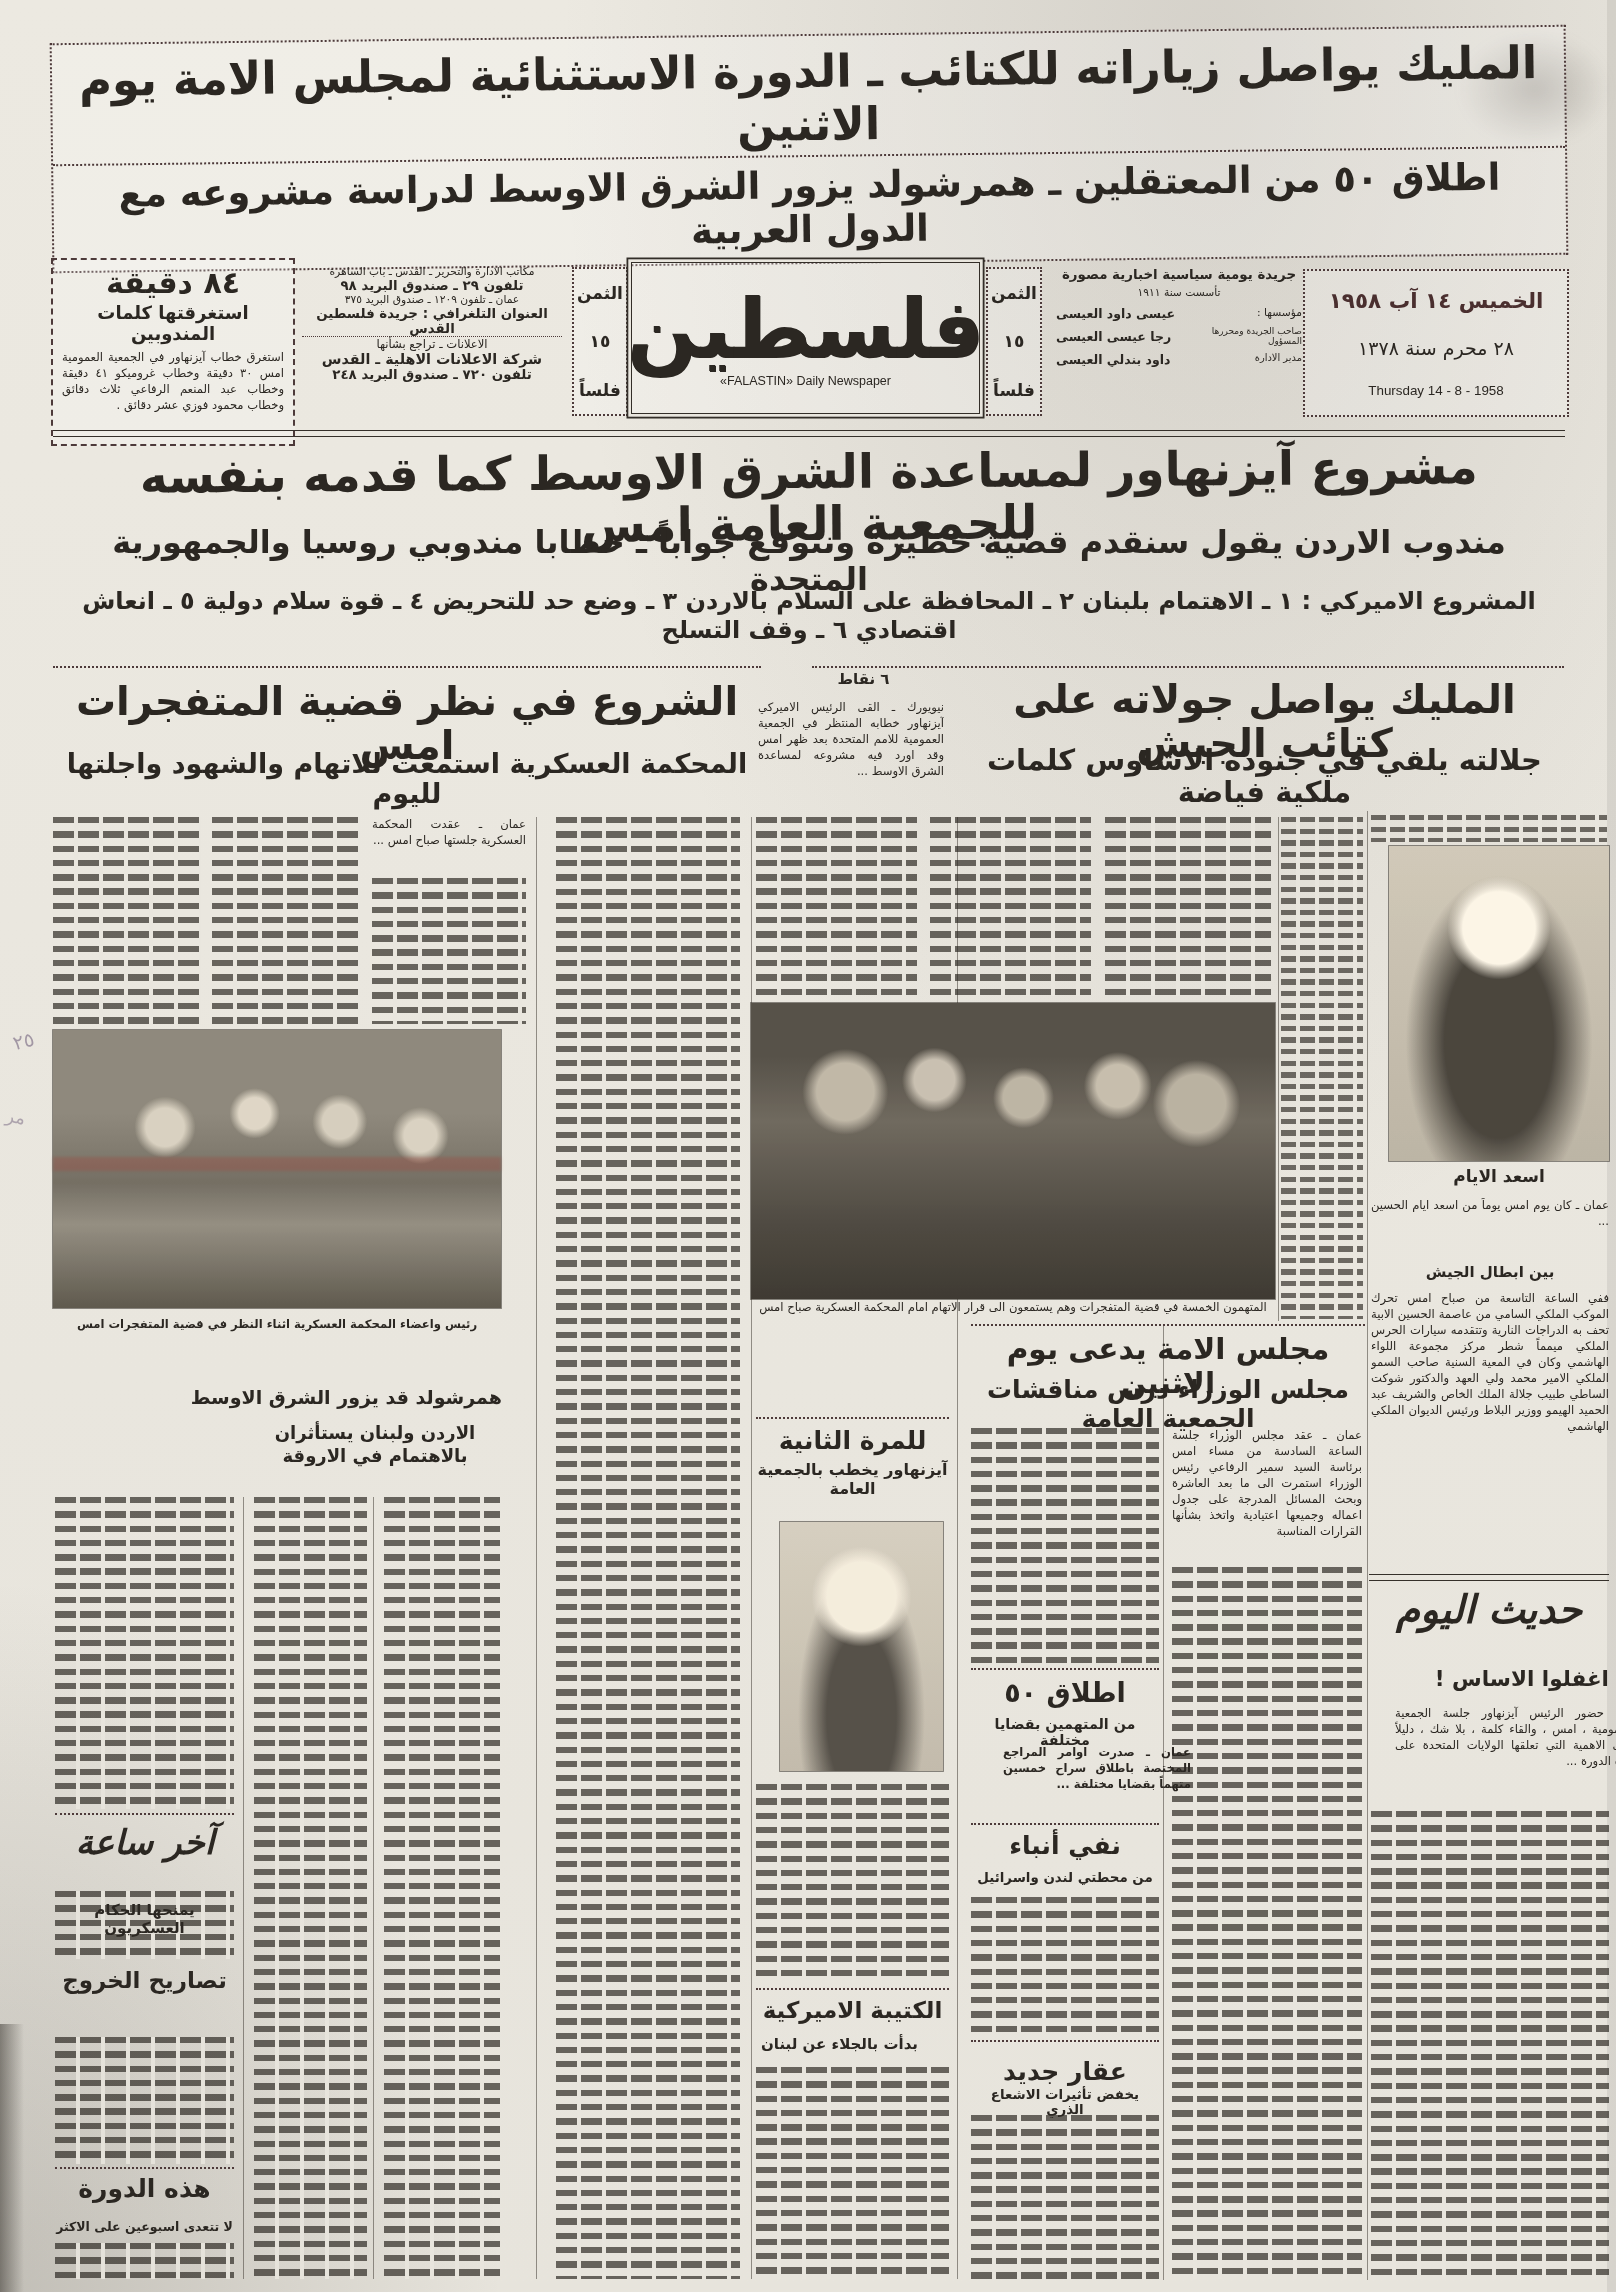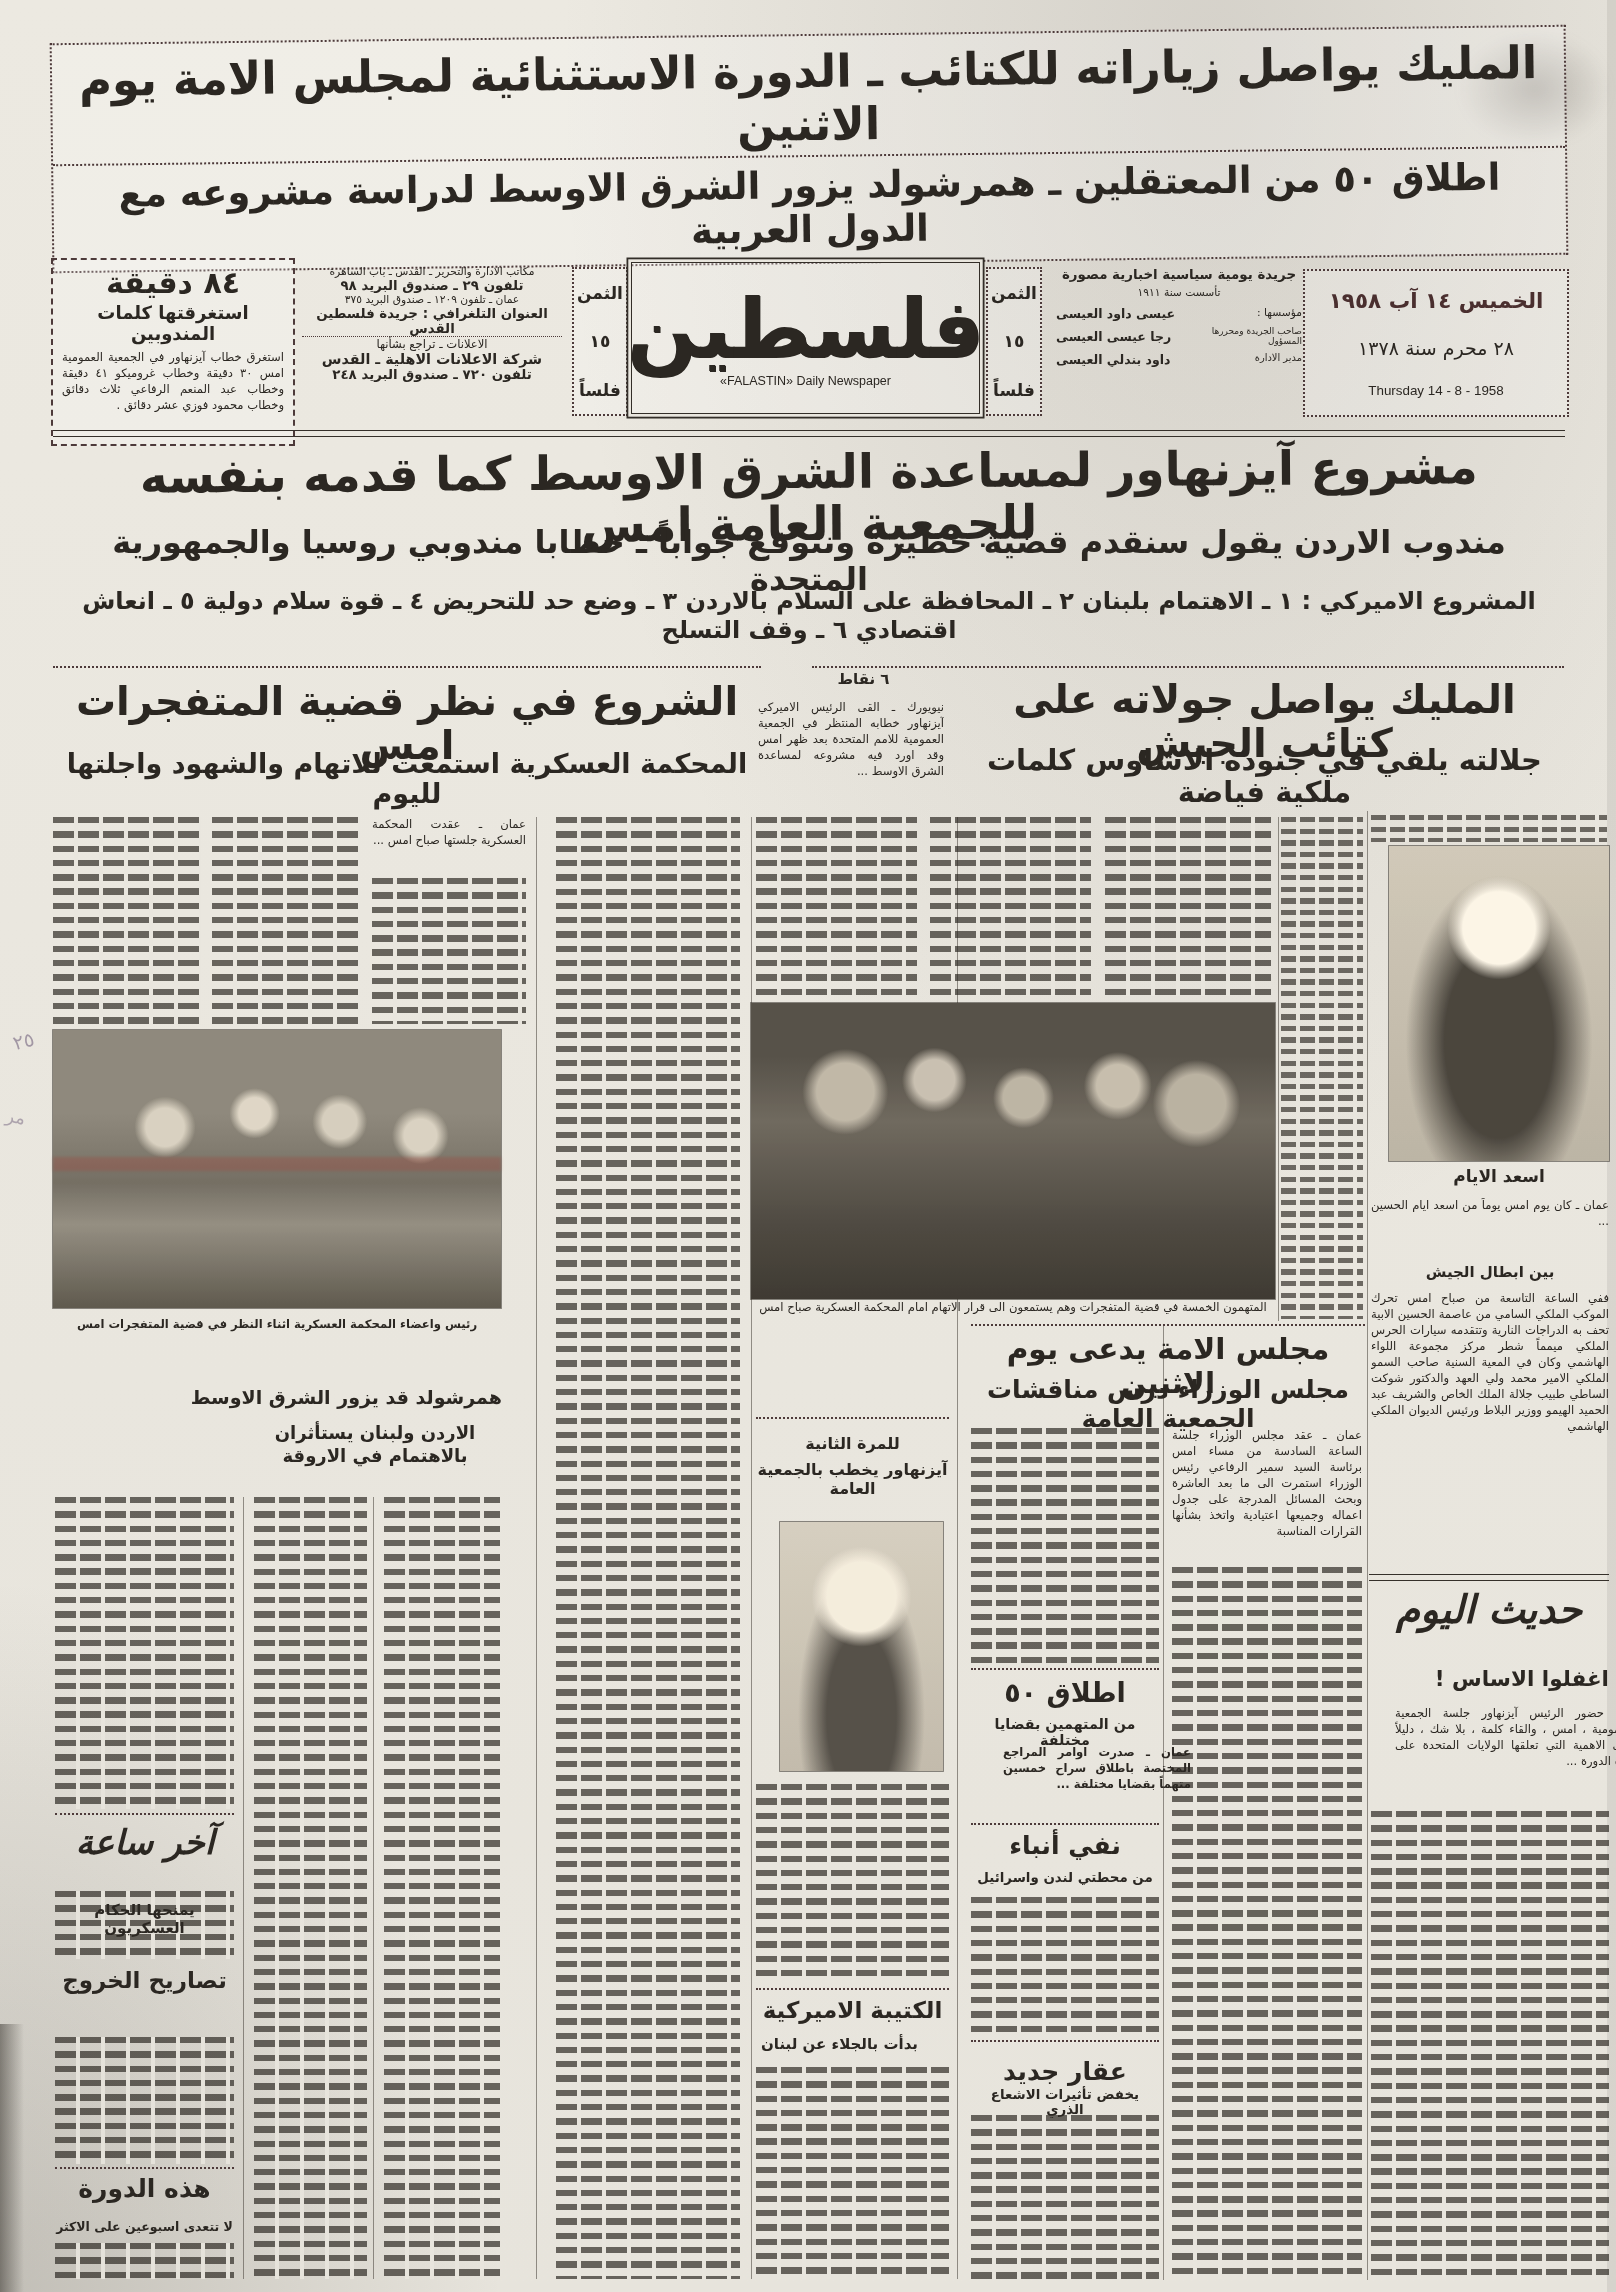--- a/index.html
+++ b/index.html
@@ -205,21 +205,21 @@
   <div class="dotrule" style="left:972px;top:1823px;width:188px;"></div>
   <div class="abs c b" style="left:972px;top:1831px;width:188px;font-size:25px;">نفي أنباء</div>
   <div class="abs c b" style="left:972px;top:1870px;width:188px;font-size:13.4px;">من محطتي لندن واسرائيل</div>
   <div class="greek" style="left:972px;top:1897px;width:188px;height:136px;"></div>
   <div class="dotrule" style="left:972px;top:2040px;width:188px;"></div>
   <div class="abs c b" style="left:972px;top:2049px;width:188px;font-size:25px;margin-top:8px;">عقار جديد</div>
   <div class="abs c b" style="left:972px;top:2087px;width:188px;font-size:13.4px;">يخفض تأثيرات الاشعاع الذري</div>
   <div class="greek" style="left:972px;top:2115px;width:188px;height:164px;"></div>
 
   <div class="dotrule" style="left:757px;top:1417px;width:193px;"></div>
-  <div class="abs c b" style="left:757px;top:1426px;width:193px;font-size:16px;margin-top:8px;">للمرة الثانية</div>
+  <div class="abs c b" style="left:757px;top:1426px;width:193px;font-size:25px;">للمرة الثانية</div>
   <div class="abs c b" style="left:757px;top:1460px;width:193px;font-size:16px;">آيزنهاور يخطب بالجمعية العامة</div>
   <div class="photo ph-ike" style="left:781px;top:1522px;width:163px;height:249px;"></div>
   <div class="greek" style="left:757px;top:1784px;width:193px;height:199px;"></div>
   <div class="dotrule" style="left:757px;top:1988px;width:193px;"></div>
   <div class="abs c b" style="left:757px;top:1997px;width:193px;font-size:23px;">الكتيبة الاميركية</div>
   <div class="abs c b" style="left:744px;top:2035px;width:193px;font-size:15px;">بدأت بالجلاء عن لبنان</div>
   <div class="greek" style="left:757px;top:2067px;width:193px;height:212px;"></div>
 
   <div class="greek fine" style="left:1372px;top:815px;width:236px;height:27px;"></div>
   <div class="photo ph-king" style="left:1390px;top:846px;width:220px;height:315px;"></div>

